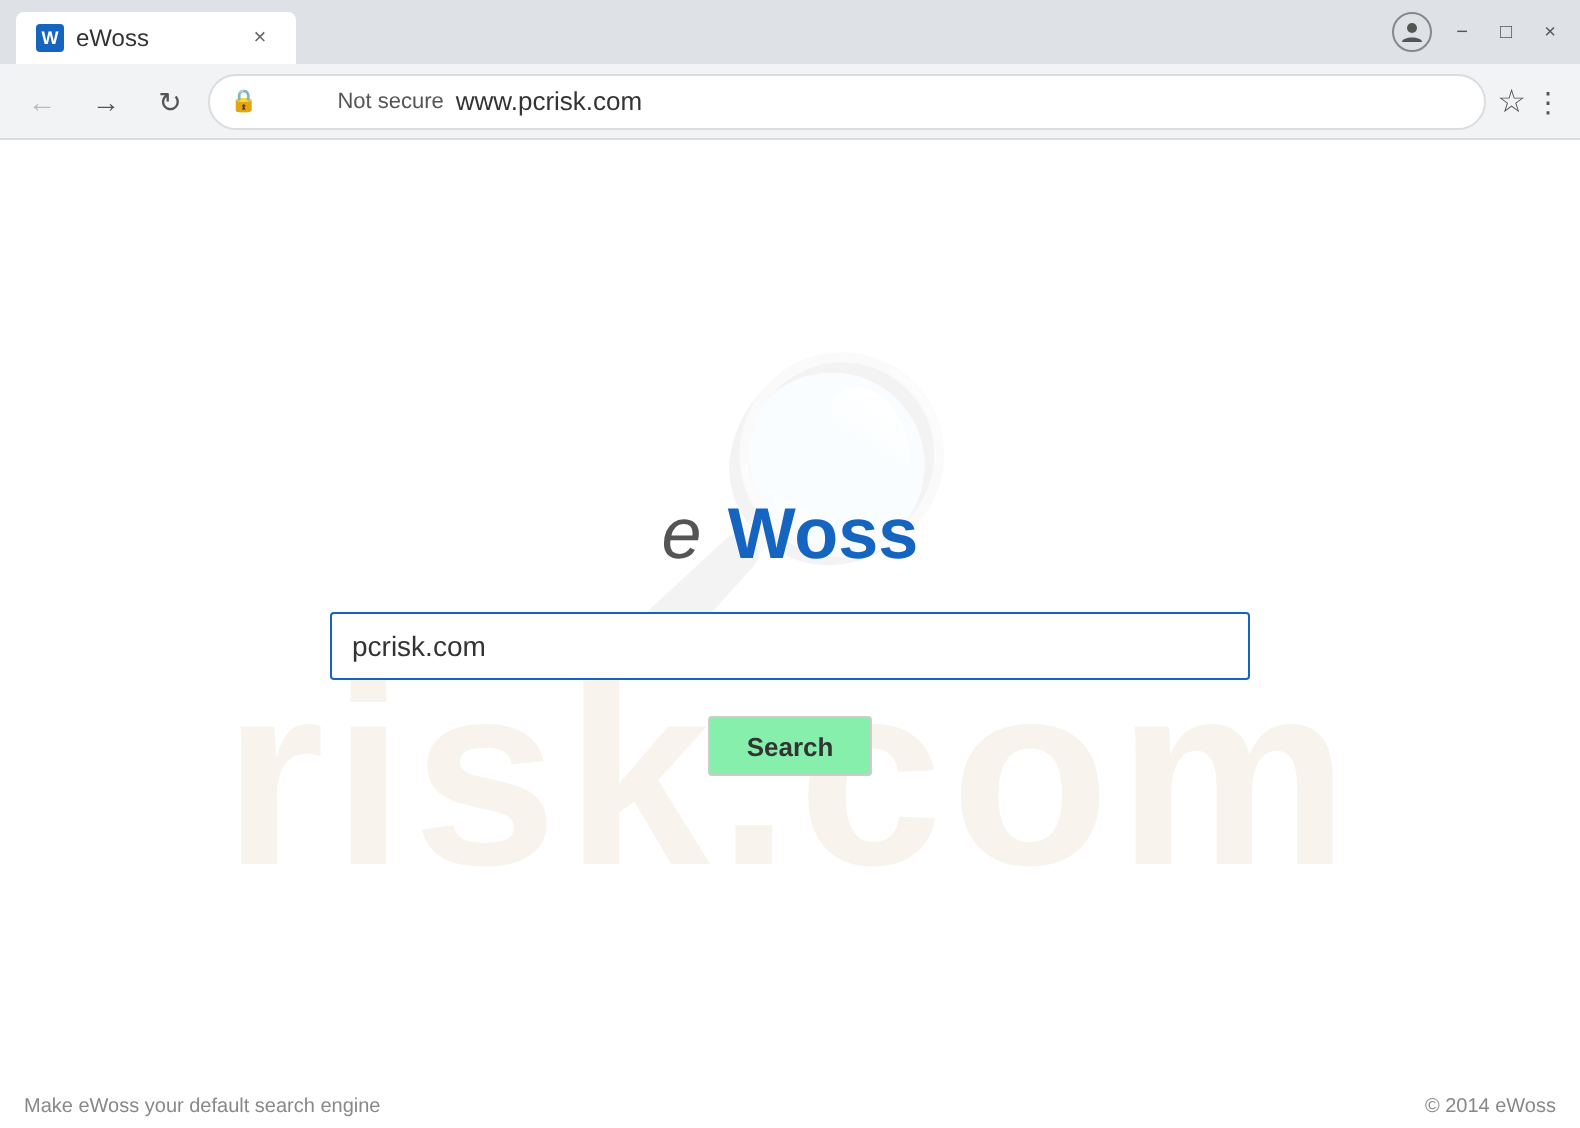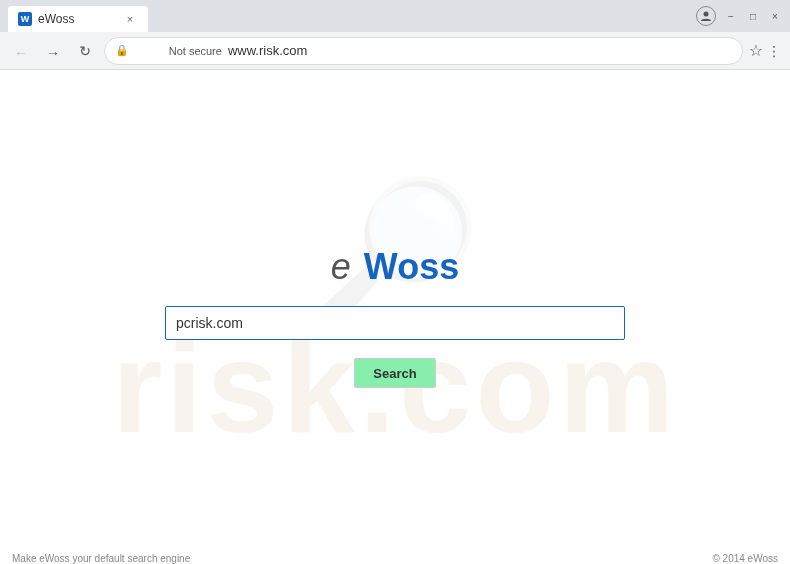--- a/index.html
+++ b/index.html
@@ -169,21 +169,21 @@
       cursor: pointer;
       font-weight: bold;
     }
 
     
     .page-footer {
       position: absolute;
       bottom: 0; left: 0; right: 0;
       height: 22px;
       display: flex;
-      align-items: flex-end;
+      align-items: center;
       padding: 0 12px;
       font-size: 10px;
       color: #888;
     }
     .footer-left { flex: 1; }
     .footer-right { }
   </style>
 </head>
 <body>
 
@@ -224,21 +224,21 @@
     </div>
     <div class="nav-btn">
       <span>→</span>
     </div>
     <div class="nav-btn">
       <span>↻</span>
     </div>
     <div class="address-bar-wrap">
       <span class="lock-icon">🔒</span>
       <span class="not-secure">Not secure</span>
-      <span class="address-text">www.risk.com</span>
+      <span class="address-text">www.pcrisk.com</span>
     </div>
     <div class="nav-right">
       <span class="star-btn">☆</span>
       <span class="menu-btn">⋮</span>
     </div>
   </div>
 
   <div class="page-content">
 
     <div class="watermark">

